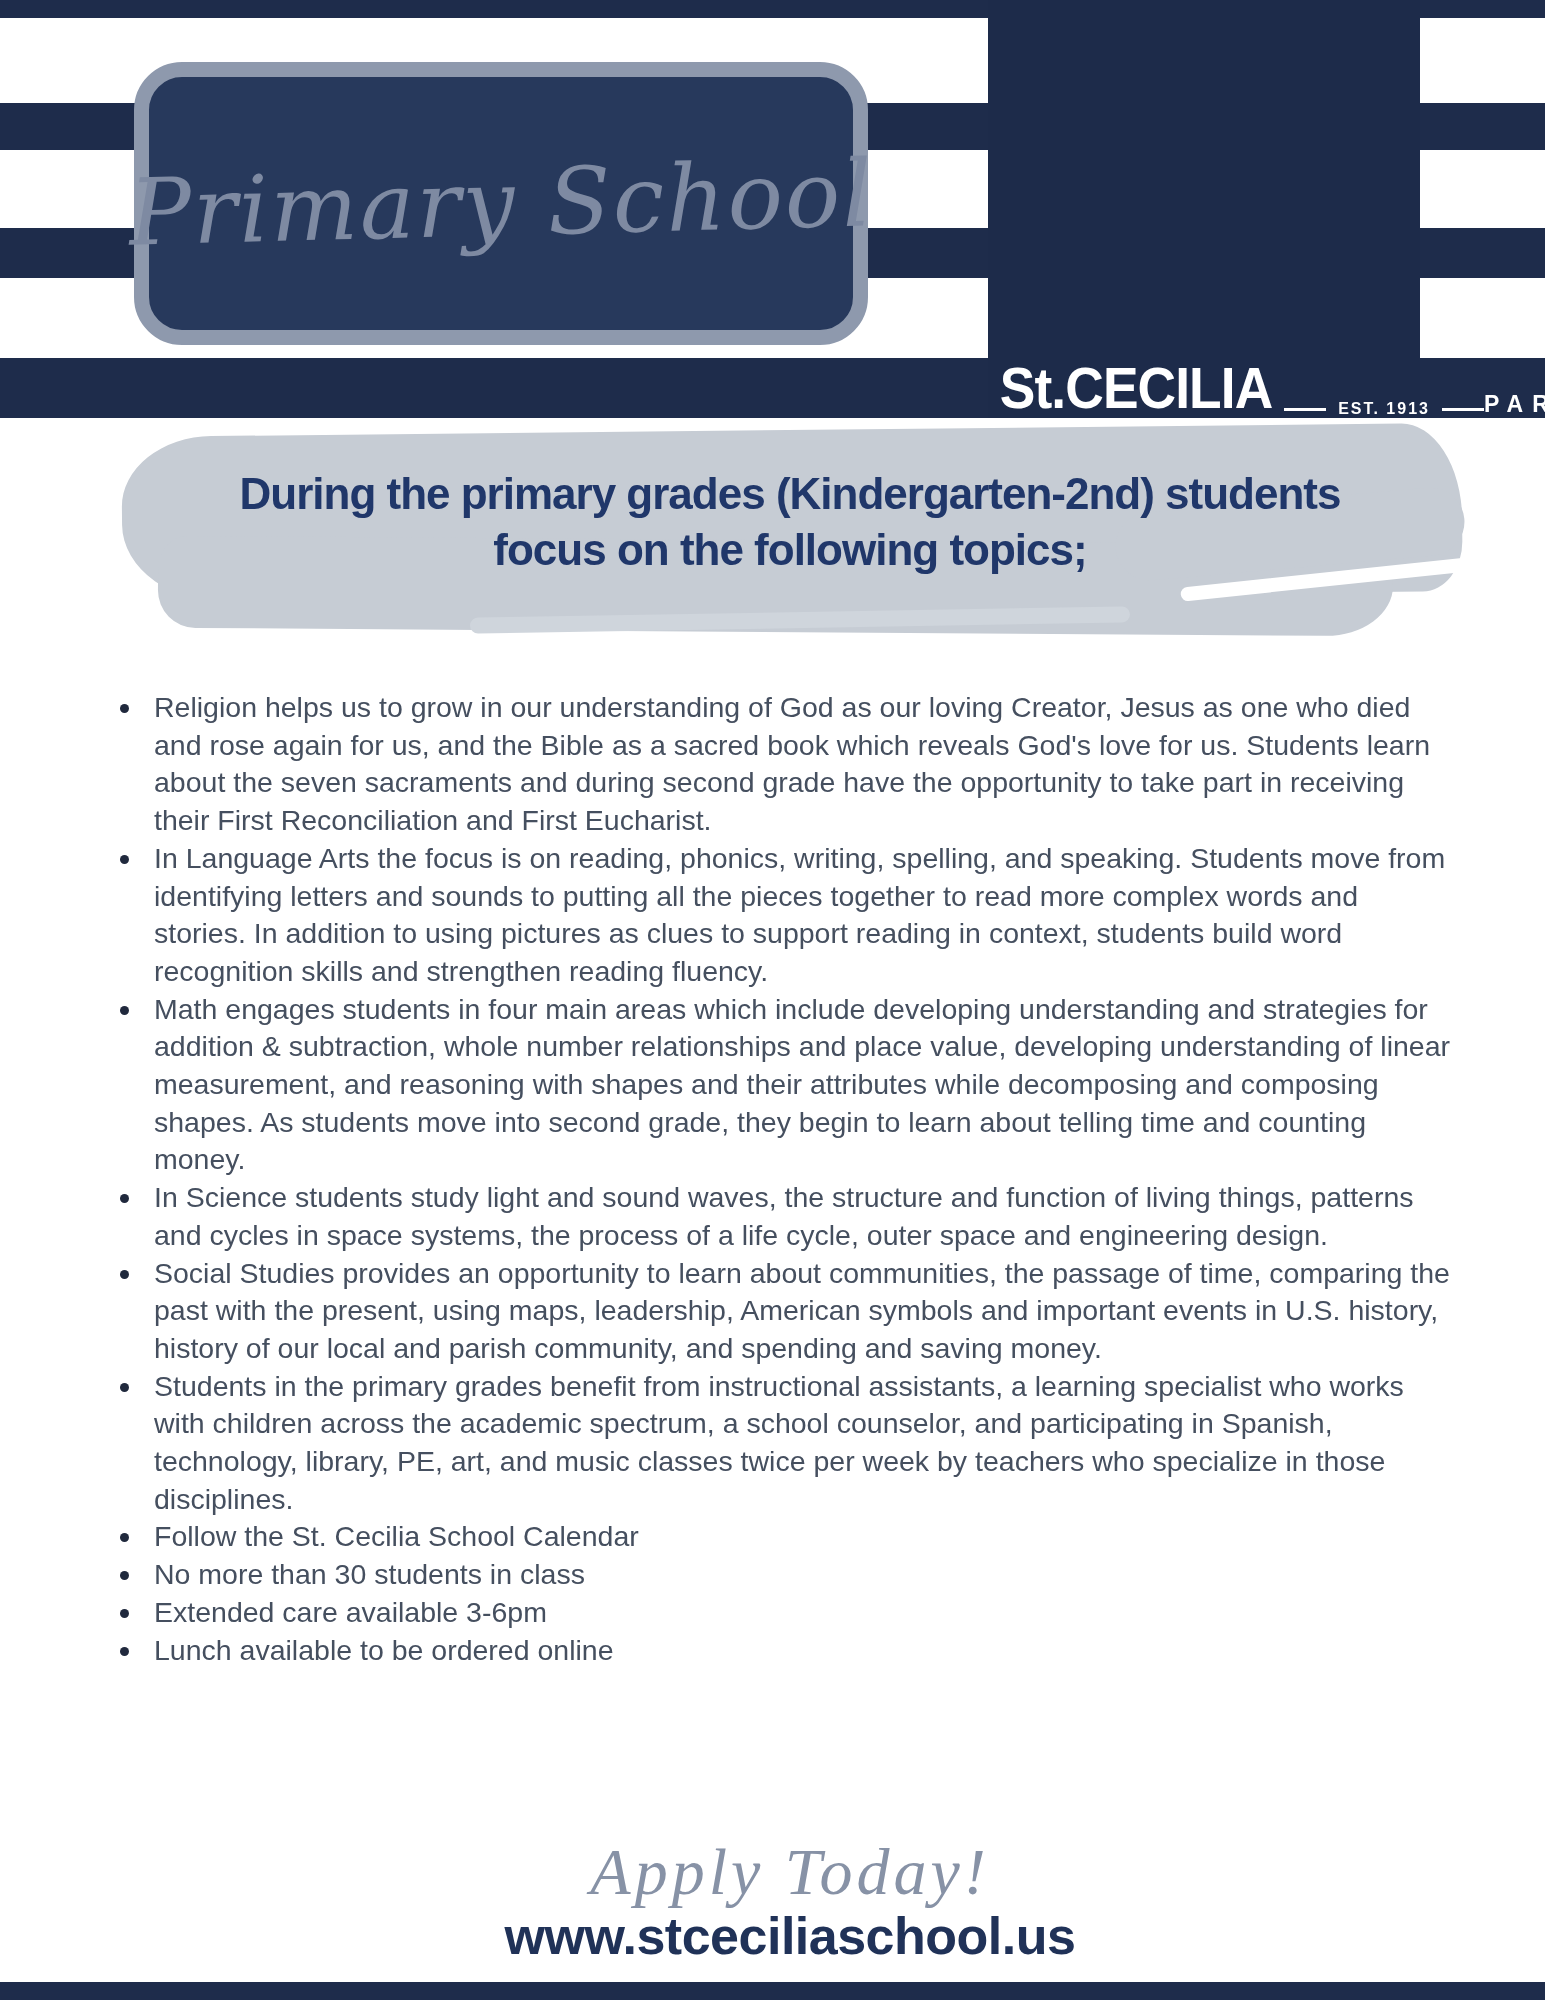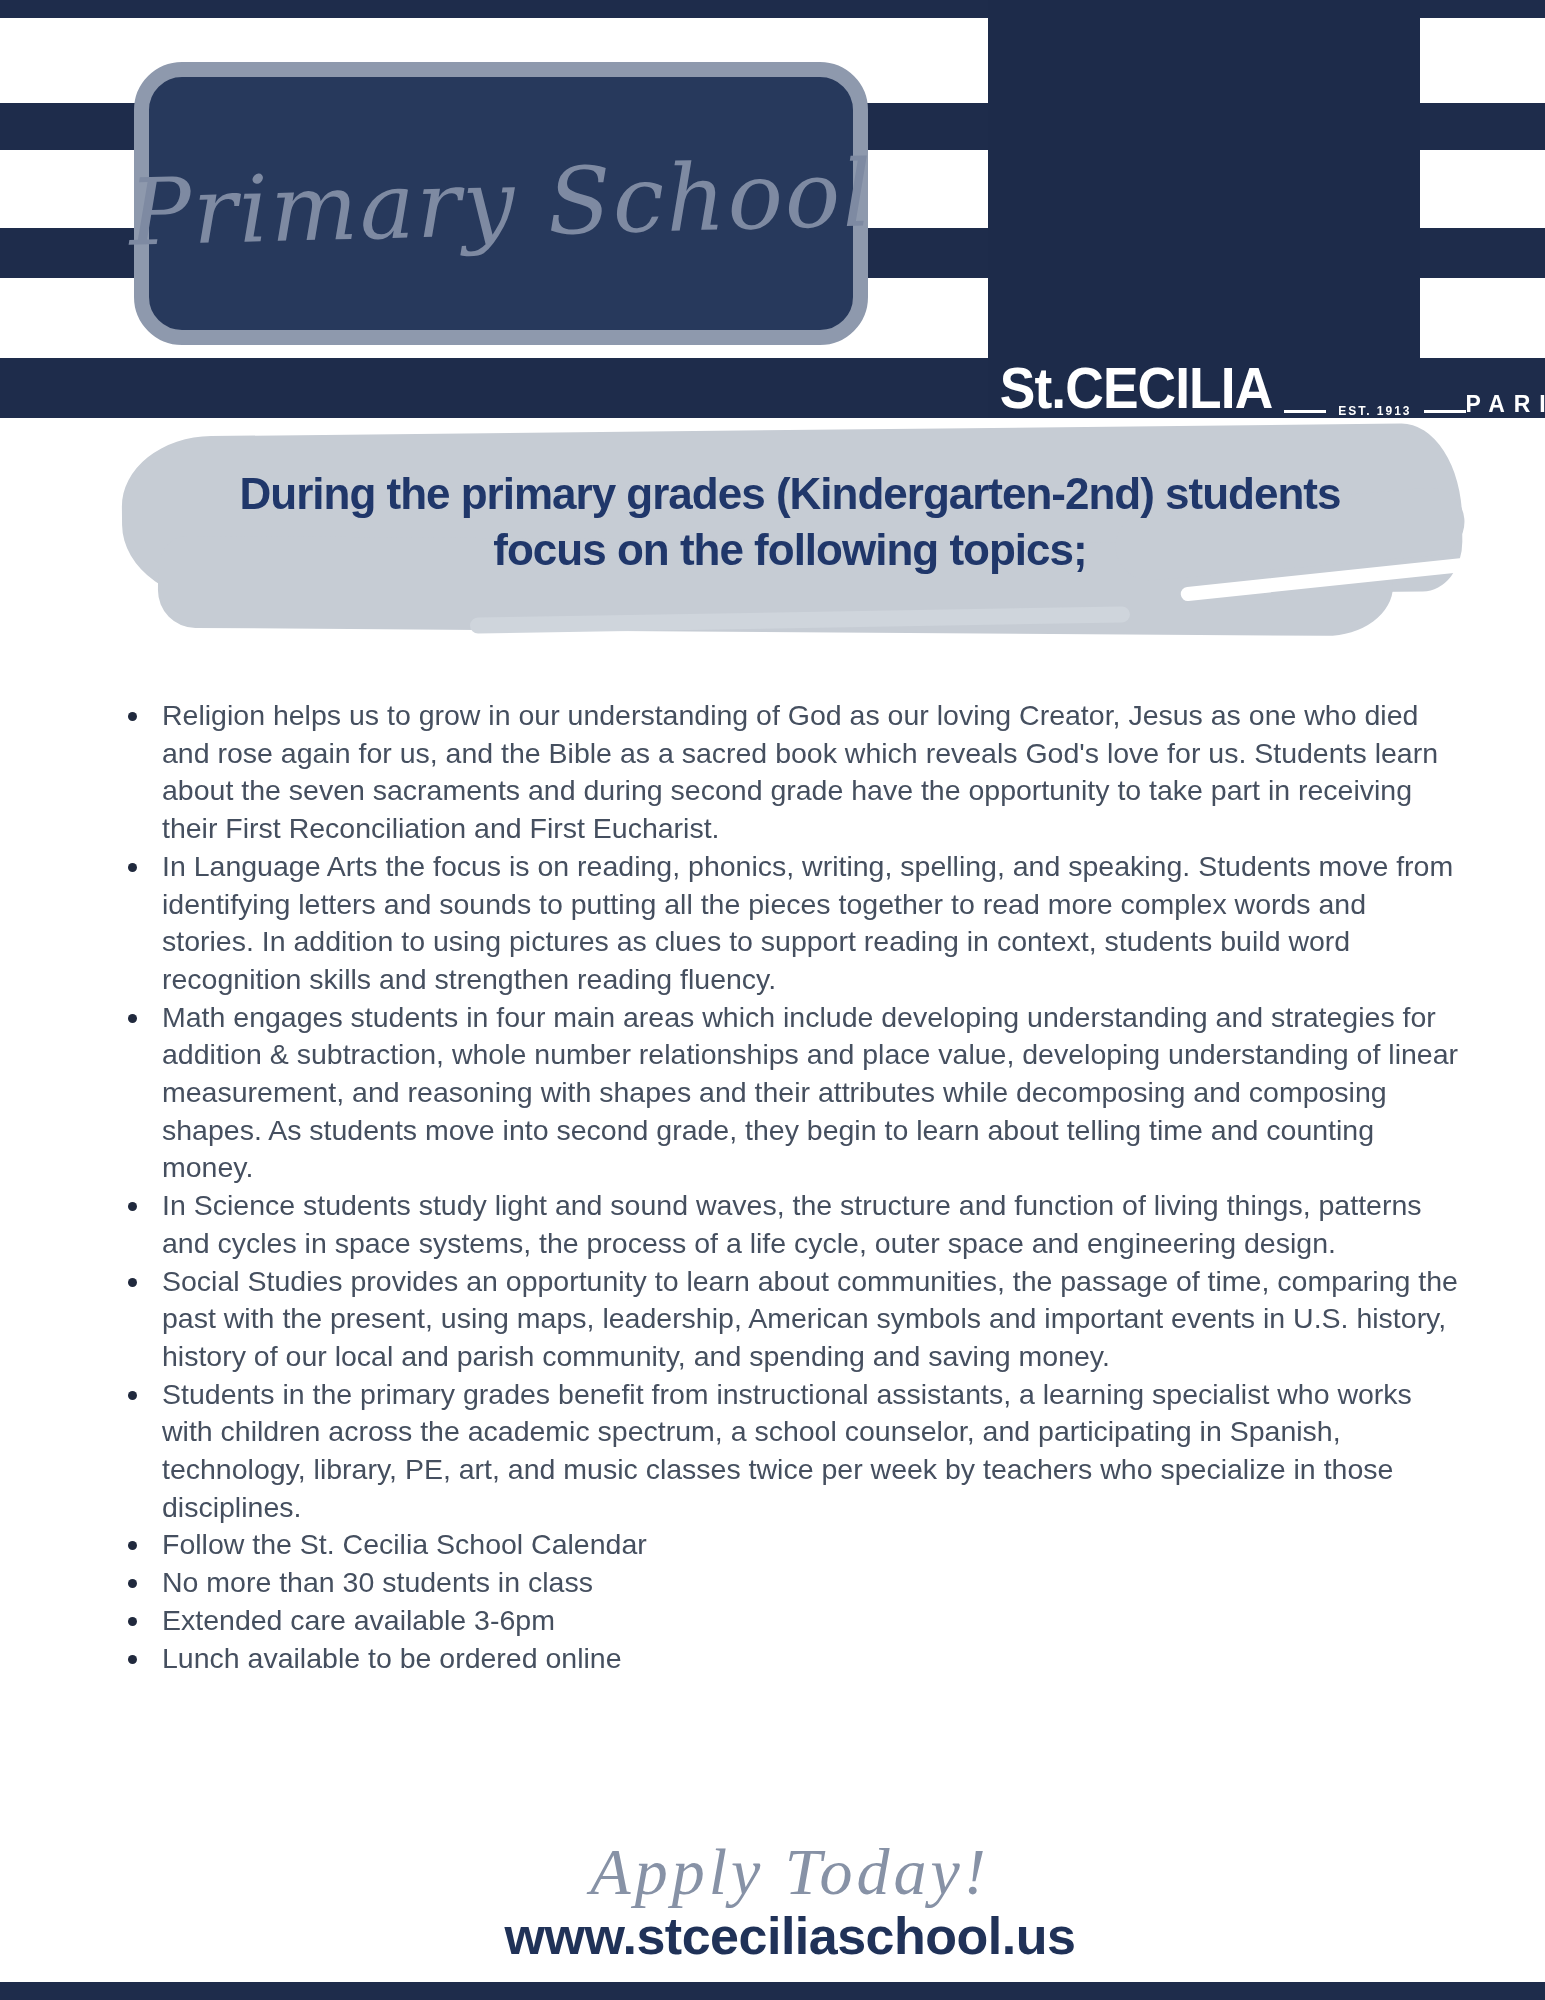--- a/index.html
+++ b/index.html
@@ -31,41 +31,41 @@
   .logo-block{
     position:absolute;left:988px;top:0;width:432px;height:418px;background:#1d2b4a;
     display:flex;flex-direction:row;align-items:flex-end;padding-top:40px;box-sizing:border-box;
   }
   .logo-name{
     color:#ffffff;font-weight:bold;font-size:58px;letter-spacing:-1px;
     transform:scaleX(.92);white-space:nowrap;line-height:60px;margin-top:2px;
   }
   .est-row{display:flex;align-items:center;gap:12px;margin-top:4px;}
   .est-dash{width:42px;height:3px;background:#ffffff;}
-  .est-text{color:#ffffff;font-size:12px;font-weight:bold;letter-spacing:2px;white-space:nowrap;}
+  .est-text{color:#ffffff;font-size:16px;font-weight:bold;letter-spacing:2px;white-space:nowrap;}
   .logo-tagline{
     color:#ffffff;font-size:23px;font-weight:bold;letter-spacing:9px;margin-top:0;white-space:nowrap;
   }
 
   
   .brush{position:absolute;background:#c6ccd4;}
   .brush-a{left:122px;top:430px;width:1340px;height:168px;border-radius:90px 60px 40px 110px/70px 95px 50px 80px;transform:rotate(-.6deg);}
   .brush-b{left:158px;top:540px;width:1235px;height:92px;border-radius:35px 60px 80px 45px/40px 50px 60px 45px;transform:rotate(.4deg);}
   .brush-c{left:1115px;top:500px;width:350px;height:68px;border-radius:40px;transform:rotate(-5deg);}
   .brush-gap{position:absolute;left:1180px;top:572px;width:300px;height:14px;background:#ffffff;border-radius:10px;transform:rotate(-6deg);}
   .brush-edge{position:absolute;left:470px;top:612px;width:660px;height:16px;background:#cfd5dc;border-radius:12px;transform:rotate(-1deg);}
 
   .banner-heading{
     position:absolute;left:0;top:466px;width:1580px;text-align:center;
     color:#20376a;font-weight:bold;font-size:44px;line-height:56px;letter-spacing:-1px;
   }
 
   
   ul.bullets{
-    position:absolute;left:96px;top:681px;width:1350px;margin:16px;padding:0;list-style:none;
+    position:absolute;left:96px;top:681px;width:1350px;margin:8px;padding:0;list-style:none;
     color:#454f5f;font-size:28.5px;line-height:37.7px;
   }
   ul.bullets li{position:relative;padding-left:50px;}
   ul.bullets li::before{
     content:"";position:absolute;left:16px;top:15px;width:9px;height:9px;border-radius:50%;background:#20293d;
   }
 
   
   .apply{
     position:absolute;left:0;top:1834px;width:1580px;text-align:center;

